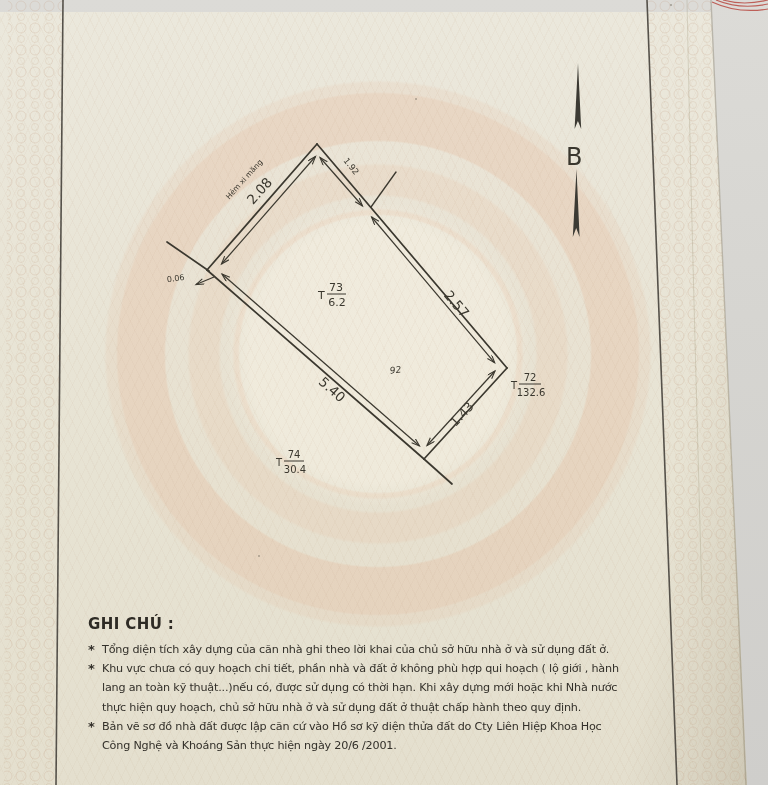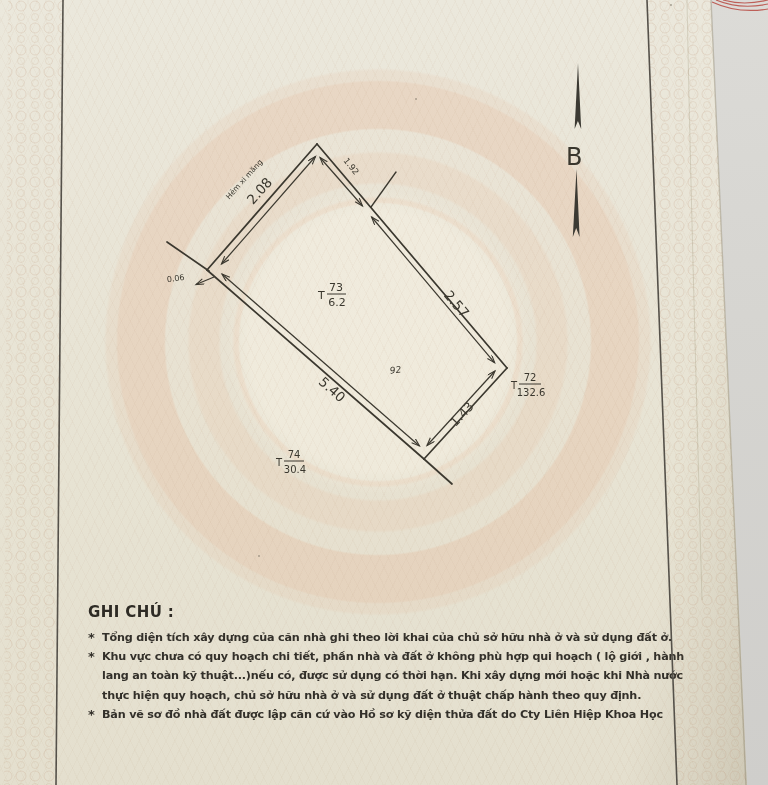--- a/index.html
+++ b/index.html
@@ -5,20 +5,21 @@
   html,body{margin:0;padding:0;}
   body{
     width:768px;height:785px;overflow:hidden;position:relative;
     background:linear-gradient(180deg,#dcdbd7 0%,#d6d5d1 40%,#cfcecb 100%);
     font-family:"DejaVu Sans","Liberation Sans",sans-serif;
   }
   .paper{
     position:absolute;inset:0;
     clip-path:polygon(0 0,711px 0,747px 100%,0 100%);
     background:linear-gradient(180deg,#ebe8dc 0%,#e9e5d7 30%,#e7e3d3 60%,#e4dfce 100%);
+    margin-top:12px;
   }
   .edge-shade{
     position:absolute;inset:0;
     background:linear-gradient(100deg,rgba(0,0,0,0) 84%,rgba(120,110,85,0.10) 92%,rgba(120,110,85,0.22) 99%);
     pointer-events:none;
   }
   .hatch{
     position:absolute;inset:0;
     background:
       repeating-linear-gradient(64deg,rgba(188,150,120,0.10) 0 1px,transparent 1px 8px),
@@ -40,21 +41,21 @@
         rgba(228,178,146,0) 274px);
   }
   .notes{
     position:absolute;left:88px;top:603px;width:600px;color:#33302a;
   }
   .notes-title{
     font-size:15px;font-weight:700;letter-spacing:.4px;margin:0 0 7px 0;color:#2e2b25;
   }
   .note-row{display:flex;line-height:19.2px;white-space:nowrap;}
   .note-bullet{width:14px;flex:0 0 14px;font-size:13px;font-weight:700;}
-  .note-text{font-size:11.2px;font-weight:700;letter-spacing:-0.2px;}
+  .note-text{font-size:11.2px;font-weight:400;letter-spacing:-0.2px;}
   svg{position:absolute;left:0;top:0;}
   svg text{font-family:"DejaVu Sans","Liberation Sans",sans-serif;fill:#3a372e;}
 </style>
 </head>
 <body>
 
 <div class="paper">
   <div class="watermark"></div>
   <div class="hatch"></div>
   <div class="edge-shade"></div>
@@ -76,20 +77,21 @@
     <div class="note-row">
       <span class="note-bullet"></span>
       <span class="note-text">thực hiện quy hoạch, chủ sở hữu nhà ở và sử dụng đất ở thuật chấp hành theo quy định.</span>
     </div>
     <div class="note-row">
       <span class="note-bullet">*</span>
       <span class="note-text">Bản vẽ sơ đồ nhà đất được lập căn cứ vào Hồ sơ kỹ diện thửa đất do Cty Liên Hiệp Khoa Học</span>
     </div>
     <div class="note-row">
       <span class="note-bullet"></span>
+      <span class="note-text">Công Nghệ và Khoáng Sản thực hiện ngày 20/6 /2001.</span>
     </div>
   </div>
 </div>
 
 <svg width="768" height="785" viewBox="0 0 768 785">
   <defs>
     <marker id="arr" markerWidth="11" markerHeight="8" refX="8.5" refY="3" orient="auto-start-reverse" markerUnits="userSpaceOnUse">
       <path d="M0.5,0.2 L8.5,3 L0.5,5.8" fill="none" stroke="#3b382f" stroke-width="1.1"></path>
     </marker>
     <pattern id="orn" width="14" height="22" patternUnits="userSpaceOnUse">

